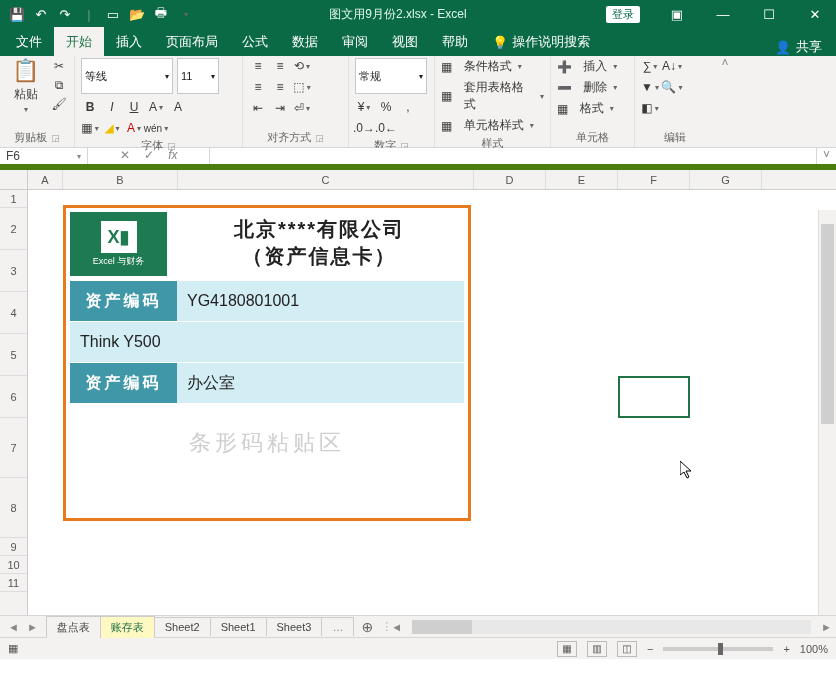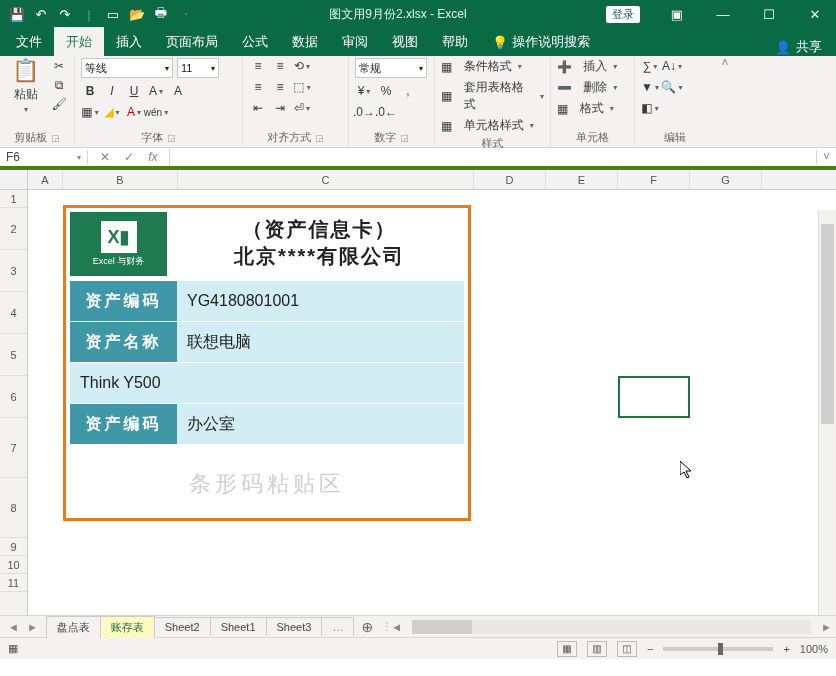--- a/index.html
+++ b/index.html
@@ -24,26 +24,26 @@
 .ribbon { background:#f3f2f1; height:92px; border-bottom:1px solid #d6d6d6; display:flex; }
 .group { border-right:1px solid #e1e1e1; display:flex; flex-direction:column; padding:2px 6px 0; }
 .group-body { flex:1; display:flex; align-items:flex-start; gap:4px; }
 .group-label { text-align:center; font-size:11px; color:#666; padding:2px 0; display:flex; align-items:center; justify-content:center; gap:4px; }
 .dlaunch { font-size:9px; color:#999; }
 .rbtn { display:flex; align-items:center; justify-content:center; color:#3b3b3b; font-size:12px; }
 .big-paste { width:40px; display:flex; flex-direction:column; align-items:center; gap:2px; color:#444; }
 .big-paste .icon { font-size:22px; }
 .col { display:flex; flex-direction:column; gap:3px; }
 .row { display:flex; align-items:center; gap:4px; }
-.sel { border:1px solid #c8c8c8; background:#fff; font-size:11px; padding:1px 3px; height:20px; display:flex; align-items:center; justify-content:space-between; }
+.sel { border:1px solid #c8c8c8; background:#fff; font-size:11px; padding:1px 3px; height:36px; display:flex; align-items:center; justify-content:space-between; }
 .icon-sm { width:18px; height:16px; display:flex; align-items:center; justify-content:center; font-size:12px; color:#3a3a3a; }
 .dd::after { content:"▾"; font-size:8px; color:#666; margin-left:2px; }
 
 
-.fbar-wrap { display:flex; align-items:center; border-bottom:4px solid #4d7c0f; height:22px; background:#fff; }
+.fbar-wrap { display:flex; border-bottom:6px solid #4d7c0f; height:22px; background:#fff;gap:20px; }
 .namebox { width:88px; border-right:1px solid #d6d6d6; display:flex; align-items:center; padding:0 6px; font-size:12px; justify-content:space-between; color:#444; }
 .fx-btns { display:flex; gap:14px; padding:0 12px; color:#888; }
 .fxlabel { font-style:italic; color:#888; }
 .fx-input { flex:1; height:100%; border:none; outline:none; border-left:1px solid #d6d6d6; padding:0 6px; }
 .fbar-expand { width:20px; text-align:center; color:#888; border-left:1px solid #d6d6d6; }
 
 
 .gridarea { position:relative; height:445px; display:flex; flex-direction:column; }
 .colhdrs { display:flex; height:20px; background:#f3f2f1; border-bottom:1px solid #ccc; font-size:11px; color:#555; }
 .corner { width:28px; border-right:1px solid #ccc; background:#f3f2f1; }
@@ -321,31 +321,27 @@
     </div>
     <div class="cells">
 
       <div class="card">
         <div class="card-head">
           <div class="logo">
             <div class="logo-x">X▮</div>
             <span>Excel 与财务</span>
           </div>
           <div class="card-title">
+            <div>北京****有限公司</div>
             <div>（资产信息卡）</div>
-            <div>北京****有限公司</div>
           </div>
         </div>
         <div class="card-row">
             <div class="card-lbl">资产编码</div>
             <div class="card-val">YG4180801001</div>
-          </div>
-        <div class="card-row">
-            <div class="card-lbl">资产名称</div>
-            <div class="card-val">联想电脑</div>
           </div>
         <div class="card-row">
             <div class="card-val">Think Y500</div>
           </div>
         <div class="card-row">
             <div class="card-lbl">资产编码</div>
             <div class="card-val">办公室</div>
           </div>
         <div class="barcode-zone">条形码粘贴区</div>
       </div>

